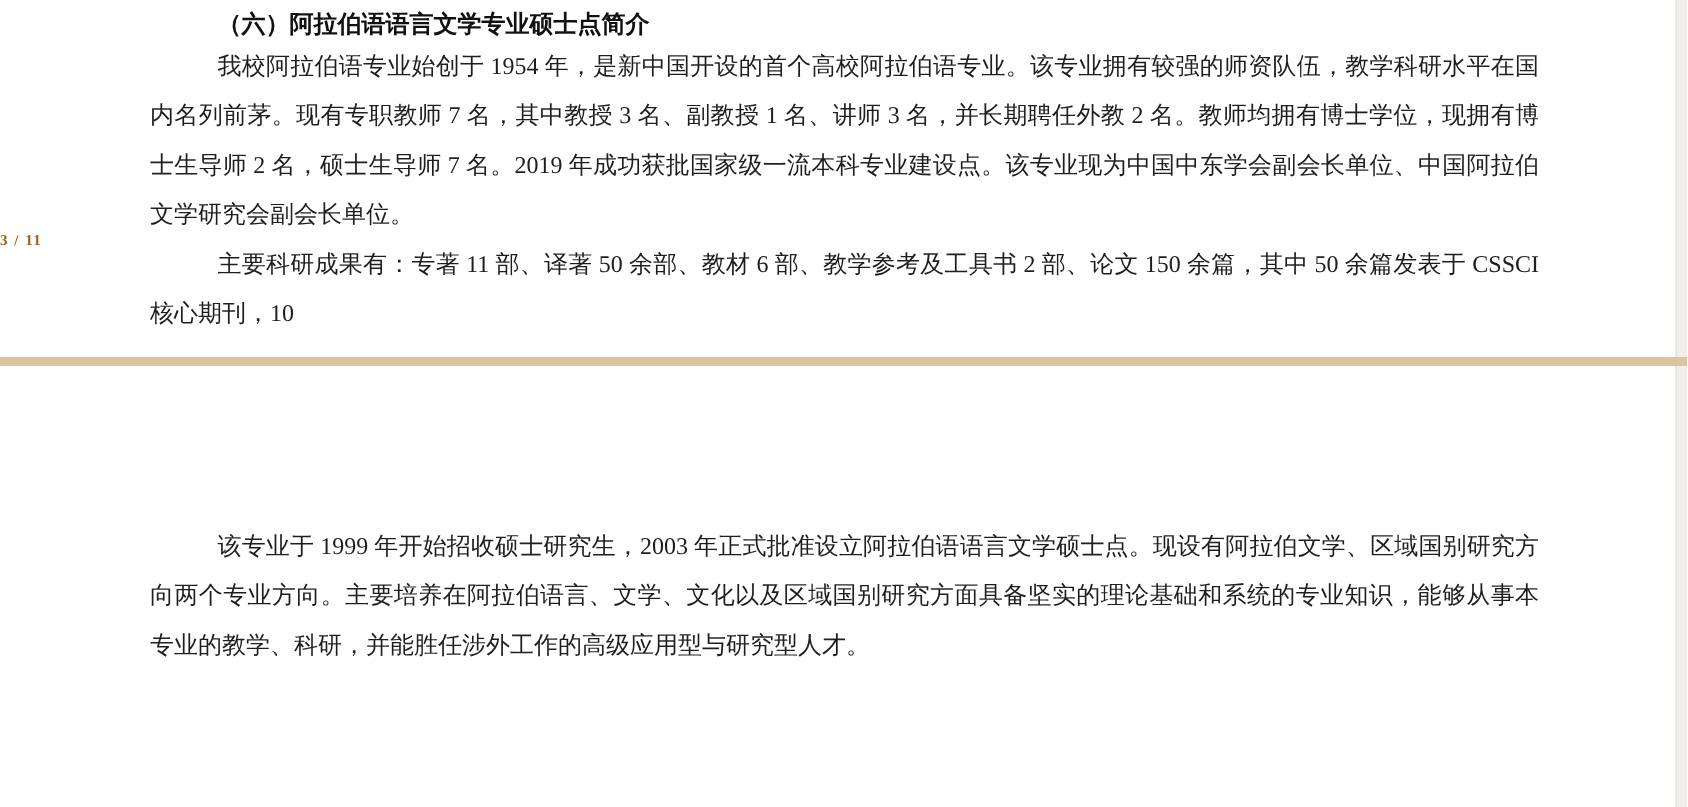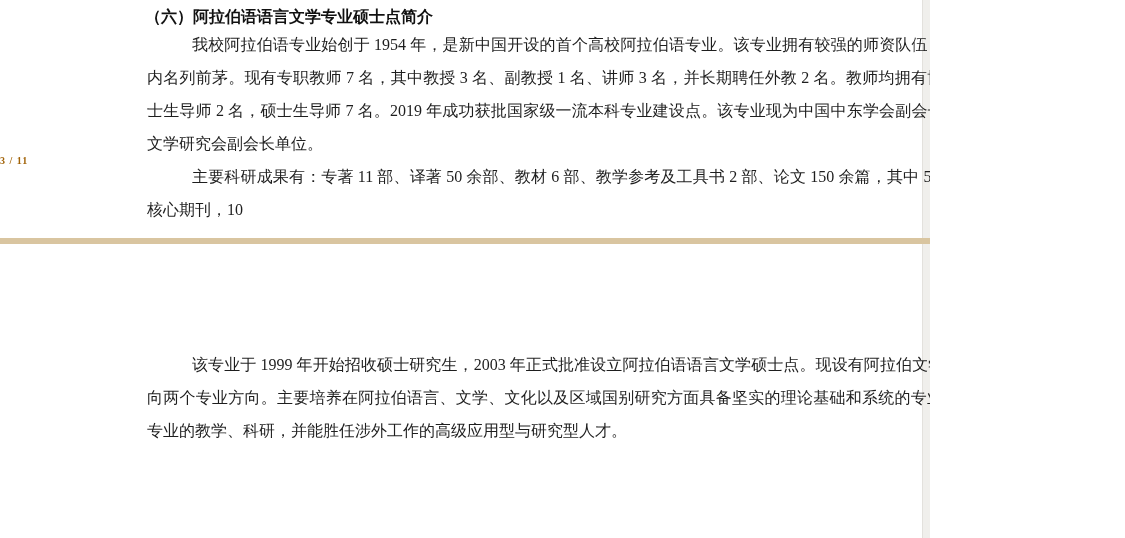--- a/index.html
+++ b/index.html
@@ -2,21 +2,21 @@
 <html><head>
 <meta charset="utf-8">
 <style>
   * { margin: 0; padding: 0; box-sizing: border-box; }
   html, body { background: #ffffff; }
   body {
     font-family: "Liberation Serif", "DejaVu Serif", serif;
   }
   .document-view {
     position: relative;
-    width: 930px;
+    width: 1125px;
     height: 538px;
     background: #ffffff;
     overflow: hidden;
   }
   
   .right-edge {
     position: absolute;
     top: 0;
     right: 0;
     width: 8px;
@@ -27,21 +27,20 @@
   }
   .page-block {
     position: absolute;
     left: 100px;
     width: 926px;
     color: #1e1e1e;
     font-size: 16px;
     line-height: 33px;
     text-align: justify;
     z-index: 2;
-    margin-left: 47px;
   }
   .section-heading {
     position: absolute;
     left: 100px;
     width: 926px;
     top: 6px;
     font-size: 16px;
     line-height: 22px;
     font-weight: bold;
     color: #111111;

